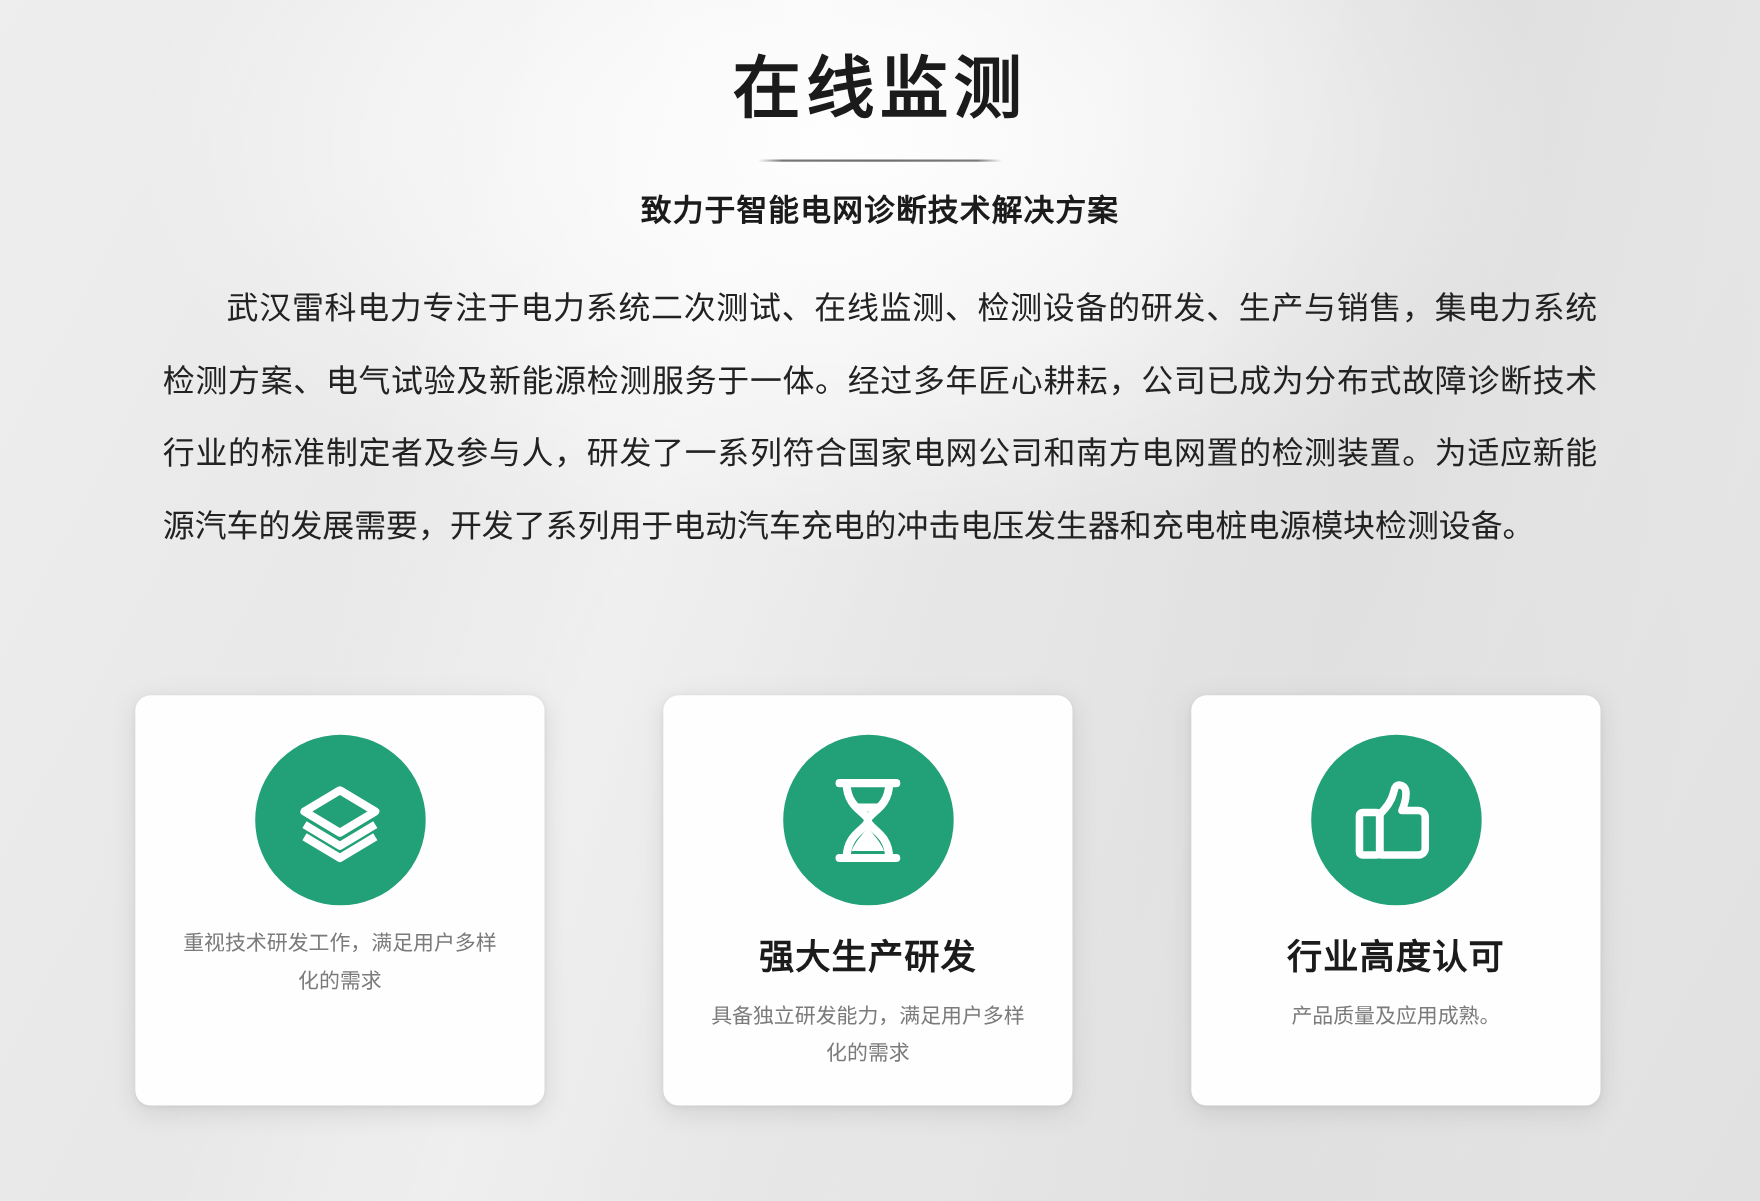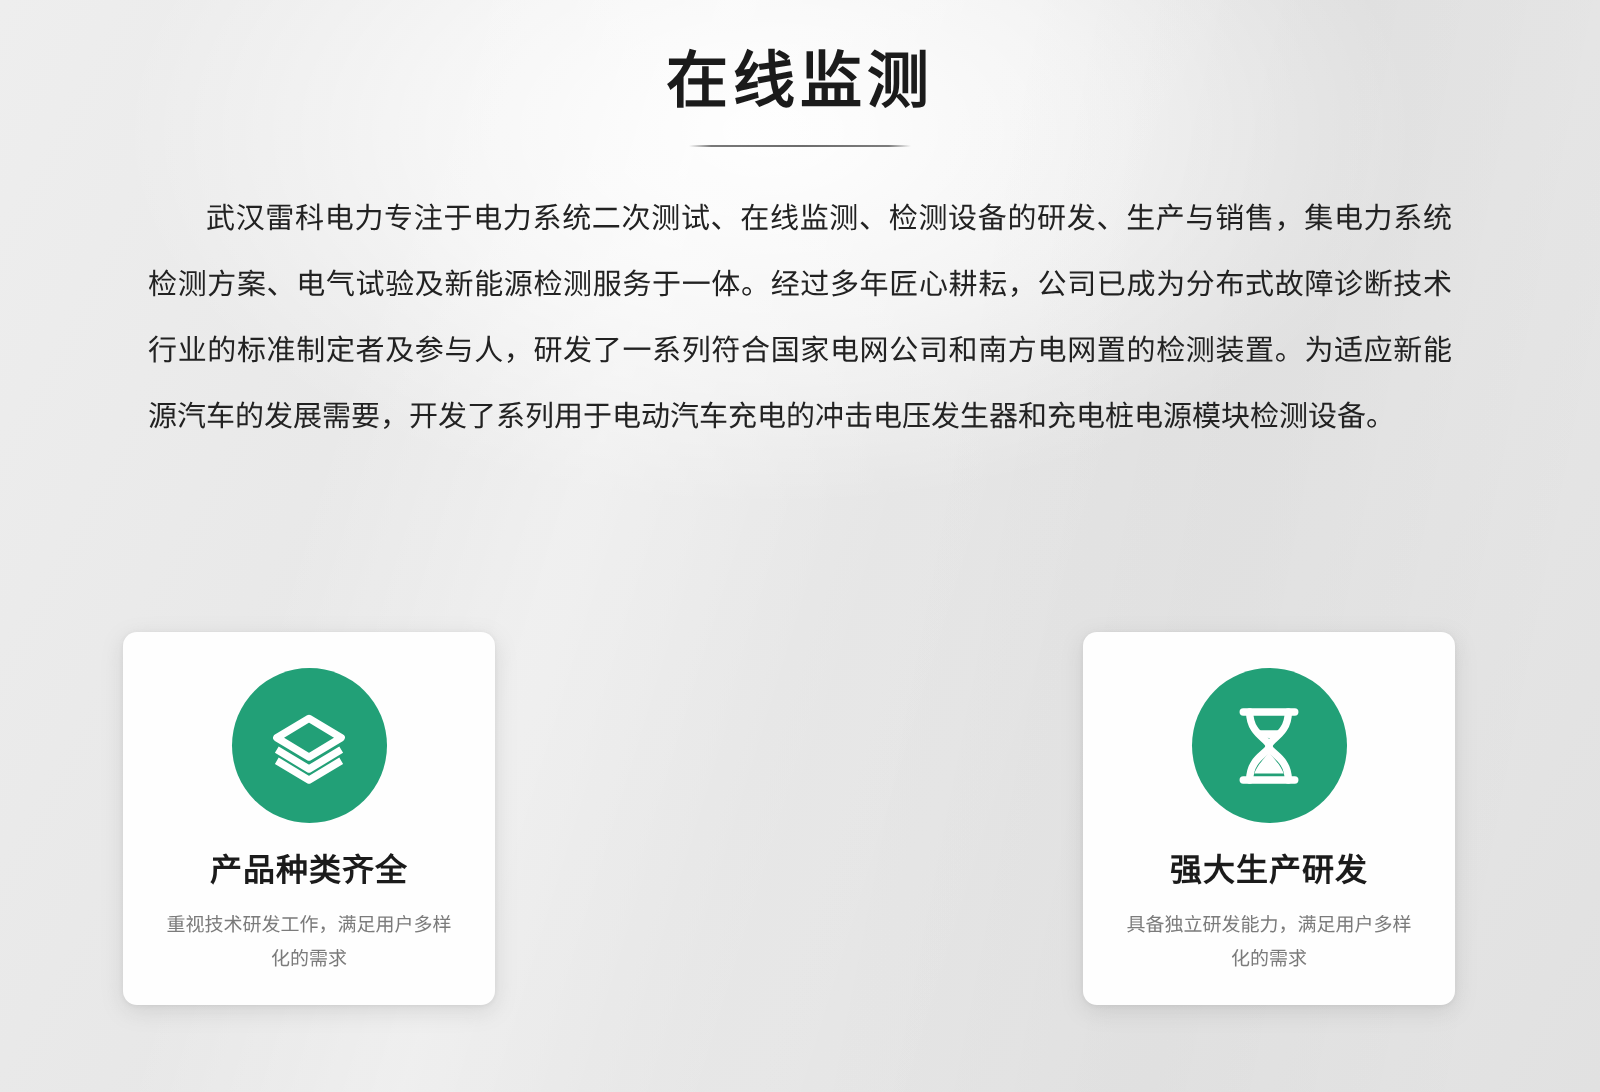--- a/index.html
+++ b/index.html
@@ -171,20 +171,21 @@
 </style>
 </head>
 <body>
 
 <div id="page">
   <div class="layer">
 
     <div class="header">
       <h1 class="page-title">在线监测</h1>
       <div class="title-divider"></div>
+      <h2 class="page-subtitle">致力于智能电网诊断技术解决方案</h2>
     </div>
 
     <div class="intro-wrap">
       <p class="intro-paragraph">武汉雷科电力专注于电力系统二次测试、在线监测、检测设备的研发、生产与销售，集电力系统检测方案、电气试验及新能源检测服务于一体。经过多年匠心耕耘，公司已成为分布式故障诊断技术行业的标准制定者及参与人，研发了一系列符合国家电网公司和南方电网置的检测装置。为适应新能源汽车的发展需要，开发了系列用于电动汽车充电的冲击电压发生器和充电桩电源模块检测设备。</p>
     </div>
 
   </div>
 
   <div class="cards">
 
@@ -193,21 +194,20 @@
         <span>
           <svg width="92" height="92" viewBox="0 0 100 100" aria-hidden="true">
             <g fill="none" stroke="#ffffff" stroke-width="8" stroke-linejoin="round">
               <polygon points="50,20 85,41 50,62 15,41"></polygon>
               <polyline points="15,54 50,75 85,54"></polyline>
               <polyline points="15,66 50,87 85,66"></polyline>
             </g>
           </svg>
         </span>
       </div>
-      <div class="card-title">产品种类齐全</div>
       <div class="card-desc">重视技术研发工作，满足用户多样化的需求</div>
     </div>
 
     <div class="card">
       <div class="card-icon-circle">
         <span>
           <svg width="92" height="92" viewBox="0 0 100 100" aria-hidden="true">
             <g fill="none" stroke="#ffffff" stroke-width="8" stroke-linecap="round" stroke-linejoin="round">
               <line x1="22" y1="13" x2="78" y2="13"></line>
               <line x1="22" y1="87" x2="78" y2="87"></line>
@@ -216,15 +216,29 @@
             </g>
             <path d="M33 33 C40 44, 60 44, 67 33 Z" fill="#ffffff"></path>
             <path d="M50 54 C50 60, 38 68, 34 80 L66 80 C62 68, 50 60, 50 54 Z" fill="#ffffff"></path>
           </svg>
         </span>
       </div>
       <div class="card-title">强大生产研发</div>
       <div class="card-desc">具备独立研发能力，满足用户多样化的需求</div>
     </div>
 
+    <div class="card">
+      <div class="card-icon-circle">
+        <span>
+          <svg width="92" height="92" viewBox="0 0 100 100" aria-hidden="true">
+            <g fill="none" stroke="#ffffff" stroke-width="7.5" stroke-linejoin="round" stroke-linecap="round">
+              <rect x="14" y="42" width="20" height="42" rx="3"></rect>
+              <path d="M34 44 L34 82 C34 83.5 35 84 36.5 84 L72 84 C76 84 79 81 79 77 L79 47 C79 43 76 40 72 40 L56 40 C56 40 60 31 60 23 C60 17 56 14 52 15 C49 15.8 48.5 19 47.5 23 C45.5 31 40 38 34 44 Z"></path>
+            </g>
+          </svg>
+        </span>
+      </div>
+      <div class="card-title">行业高度认可</div>
+      <div class="card-desc">产品质量及应用成熟。</div>
+    </div>
 
   </div>
 </div>
 
 </body></html>

